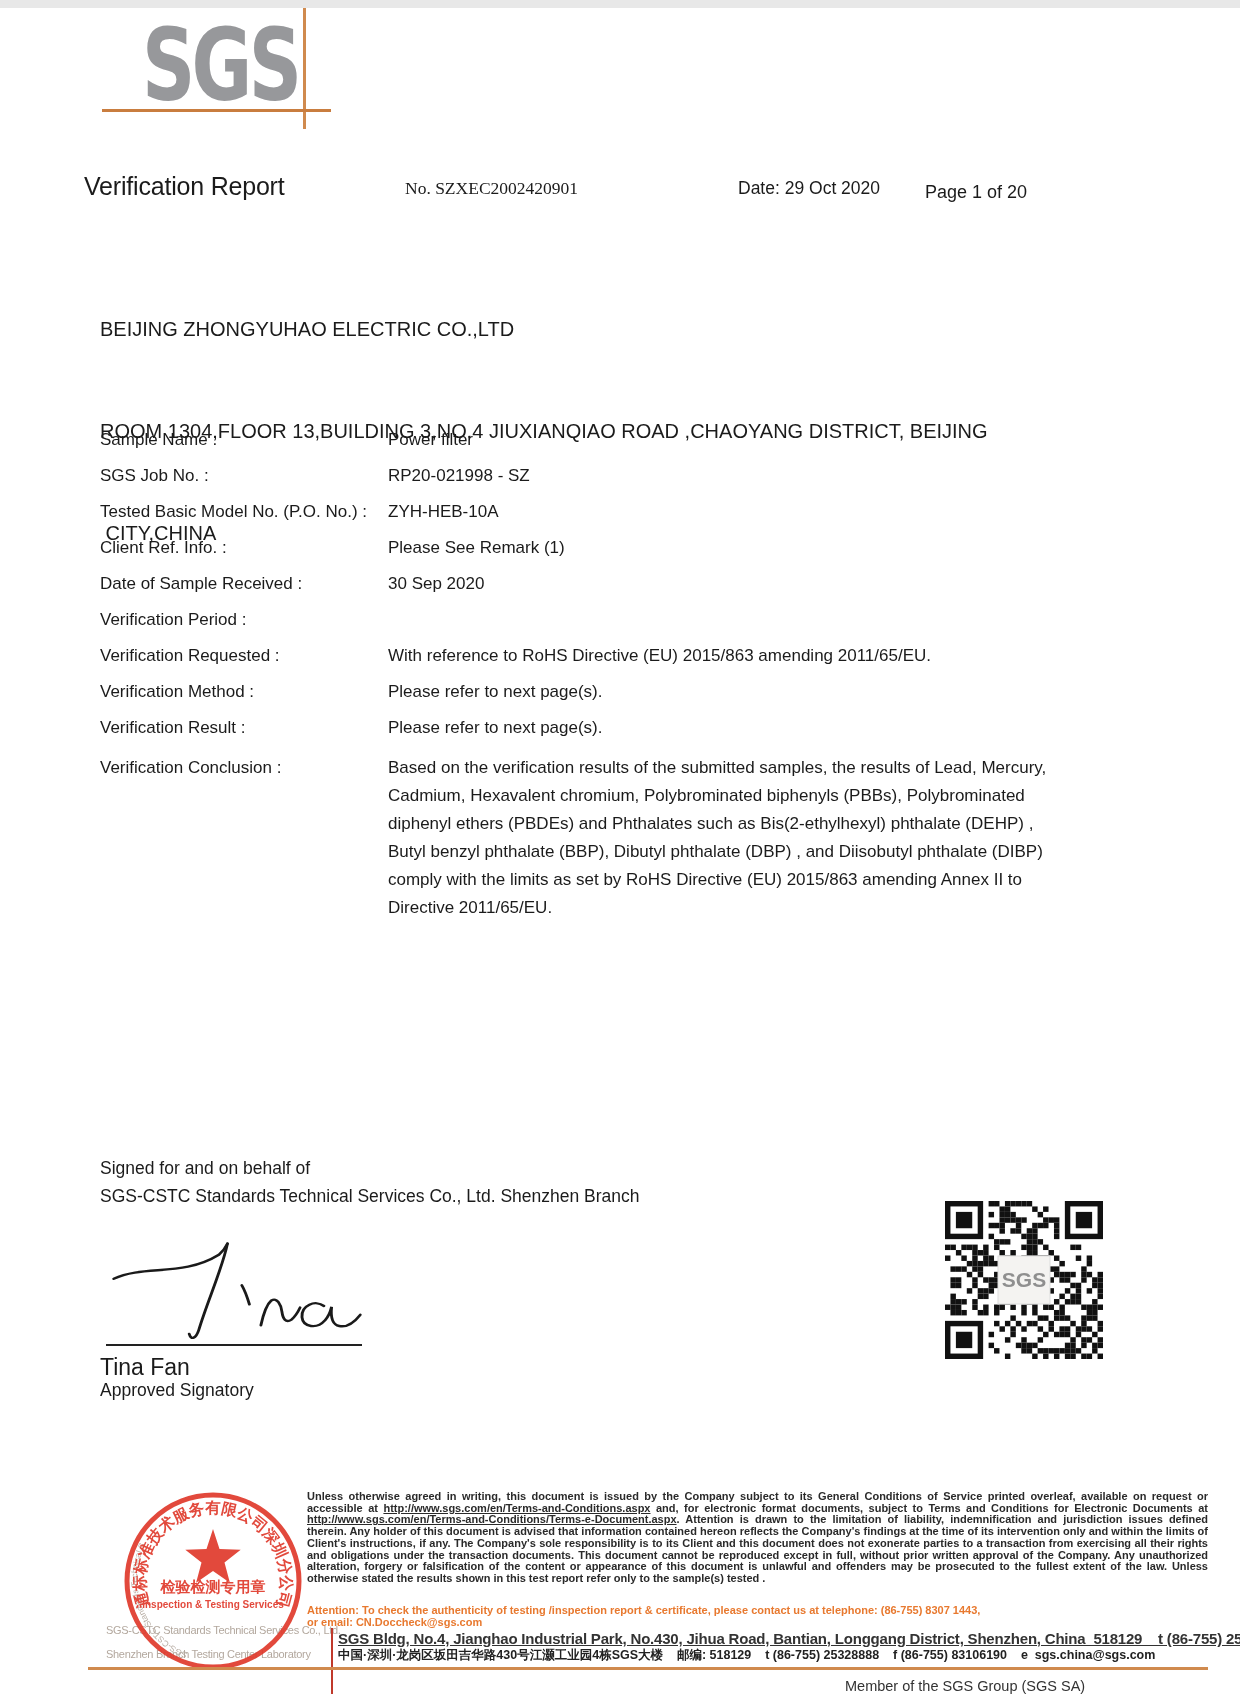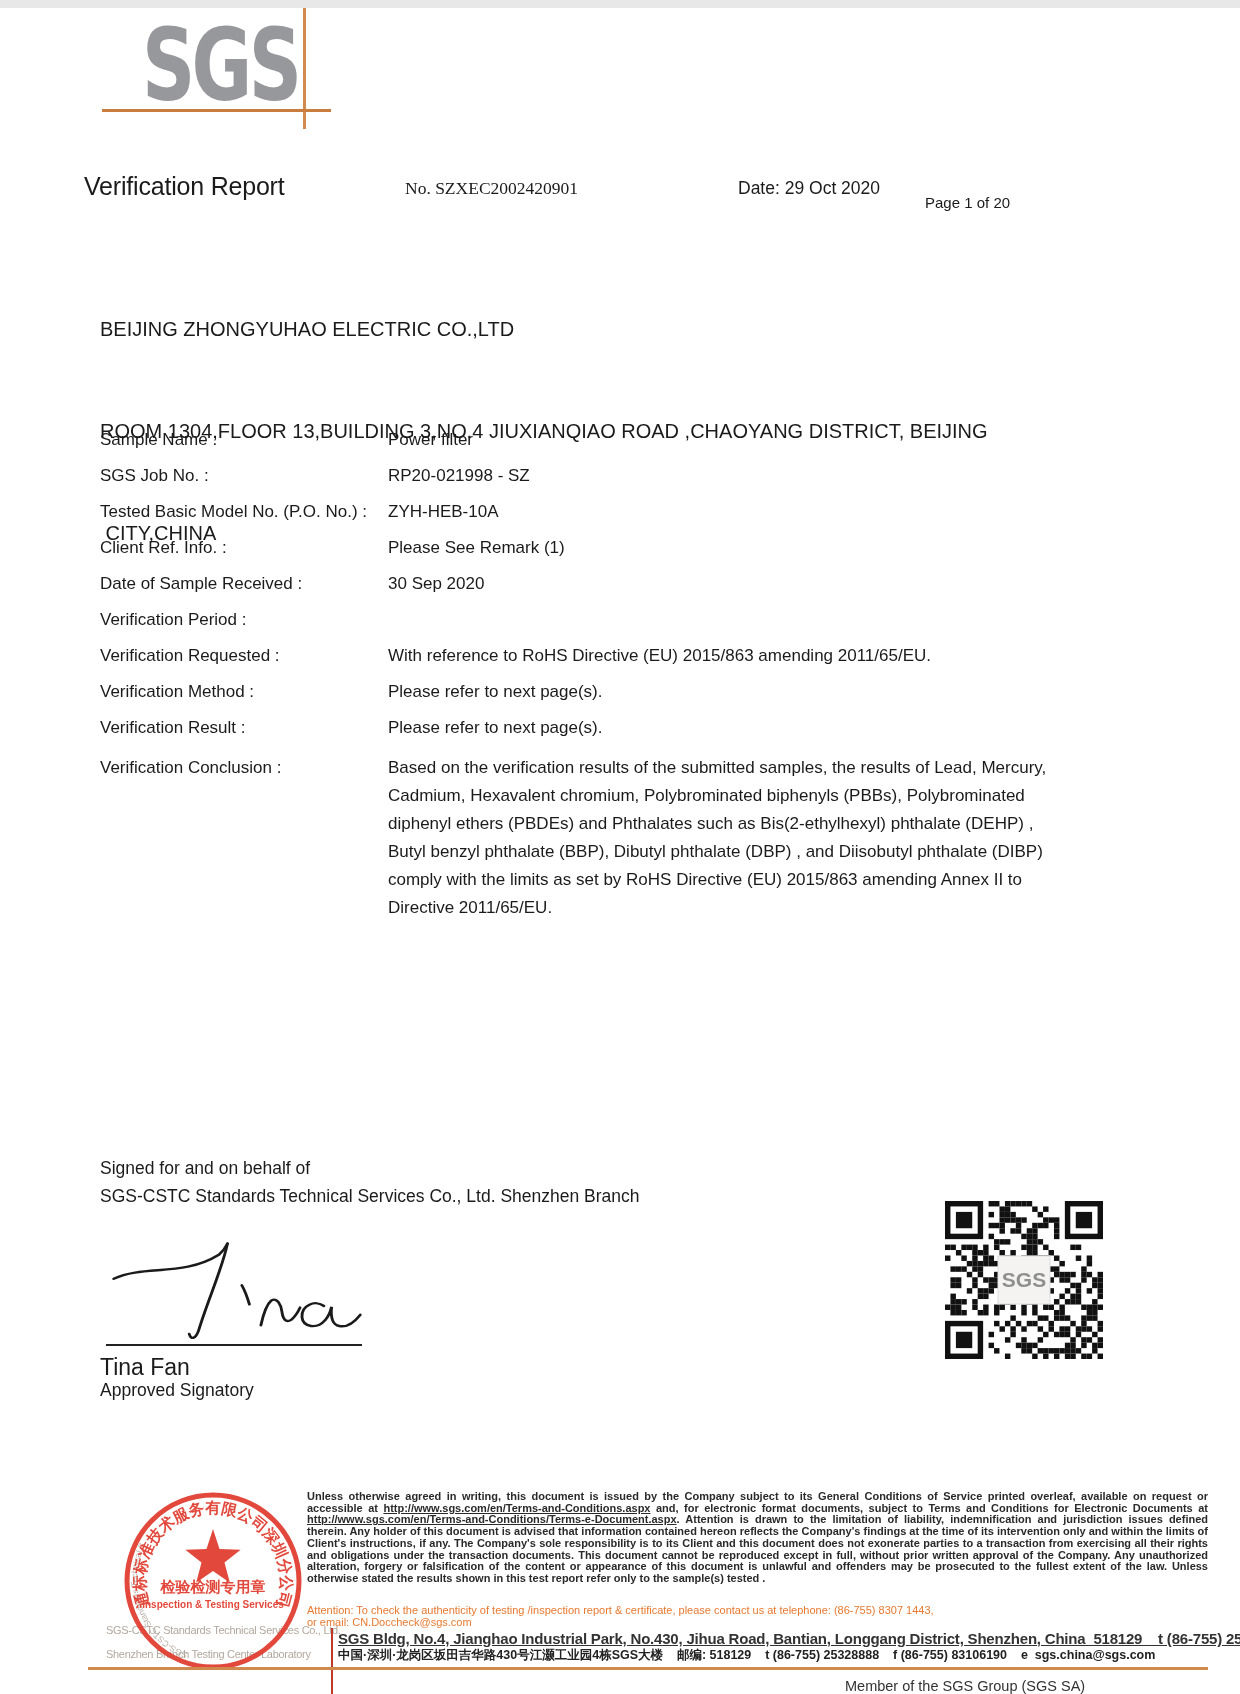--- a/index.html
+++ b/index.html
@@ -18,21 +18,21 @@
     font-family:"DejaVu Sans",sans-serif;
     font-weight:bold;font-size:100px;line-height:88px;
     letter-spacing:-5px;color:#97989b;
     transform:scaleX(0.74);transform-origin:0 0;
   }
   .vline-orange{position:absolute;left:303px;top:0;width:3px;height:121px;background:#d08a4e;}
   .hline-orange{position:absolute;left:102px;top:101px;width:229px;height:3px;background:#c97d3f;}
   .doc-title{position:absolute;left:84px;top:164px;font-size:25px;font-weight:normal;letter-spacing:-0.2px;}
   .report-no{position:absolute;left:405px;top:170px;font-size:17.5px;font-family:Liberation Serif, serif;}
   .report-date{position:absolute;left:738px;top:170px;font-size:17.5px;}
-  .report-page{position:absolute;left:925px;top:186px;font-size:15px;}
+  .report-page{position:absolute;left:925px;top:174px;font-size:18px;}
   
   .client{position:absolute;left:100px;top:236px;width:1050px;font-size:20px;line-height:34px;white-space:pre-wrap;}
   
   .fields{position:absolute;left:100px;top:418px;width:970px;font-size:17px;line-height:28px;}
   .frow{display:flex;align-items:flex-start;margin-bottom:8px;}
   .frow:last-child{margin-top:12px;}
   .flabel{width:288px;flex:none;}
   .fvalue{width:672px;}
   
   .signed-for{position:absolute;left:100px;top:1146px;font-size:17.5px;line-height:28px;}
@@ -48,21 +48,21 @@
   .seal{position:absolute;left:118px;top:1478px;opacity:0.92;}
   
   .disclaimer{
     position:absolute;left:307px;top:1483px;width:901px;
     font-size:11px;line-height:11.7px;font-weight:bold;
     text-align:justify;color:#2a2a2a;letter-spacing:0;
   }
   .disclaimer .u{text-decoration:underline;}
   .attention{
     position:absolute;left:307px;top:1597px;width:901px;
-    font-size:11px;line-height:11.5px;font-weight:normal;color:#e8792f;
+    font-size:11px;line-height:11.5px;font-weight:bold;color:#e8792f;
   }
   .addr-en{position:absolute;left:338px;top:1622px;font-size:15px;font-weight:bold;color:#333;white-space:pre;letter-spacing:-0.2px;text-decoration:underline;}
   .addr-cn{position:absolute;left:338px;top:1639px;font-size:12.5px;font-weight:bold;color:#222;white-space:pre;}
   .vline-red-footer{position:absolute;left:331px;top:1620px;width:2px;height:74px;background:#c0392b;}
   .hline-orange-footer{position:absolute;left:88px;top:1659px;width:1120px;height:2.5px;background:#d08a4e;}
   .member{position:absolute;left:845px;top:1670px;font-size:14.5px;color:#333;}
 </style>
 </head>
 <body>
 

